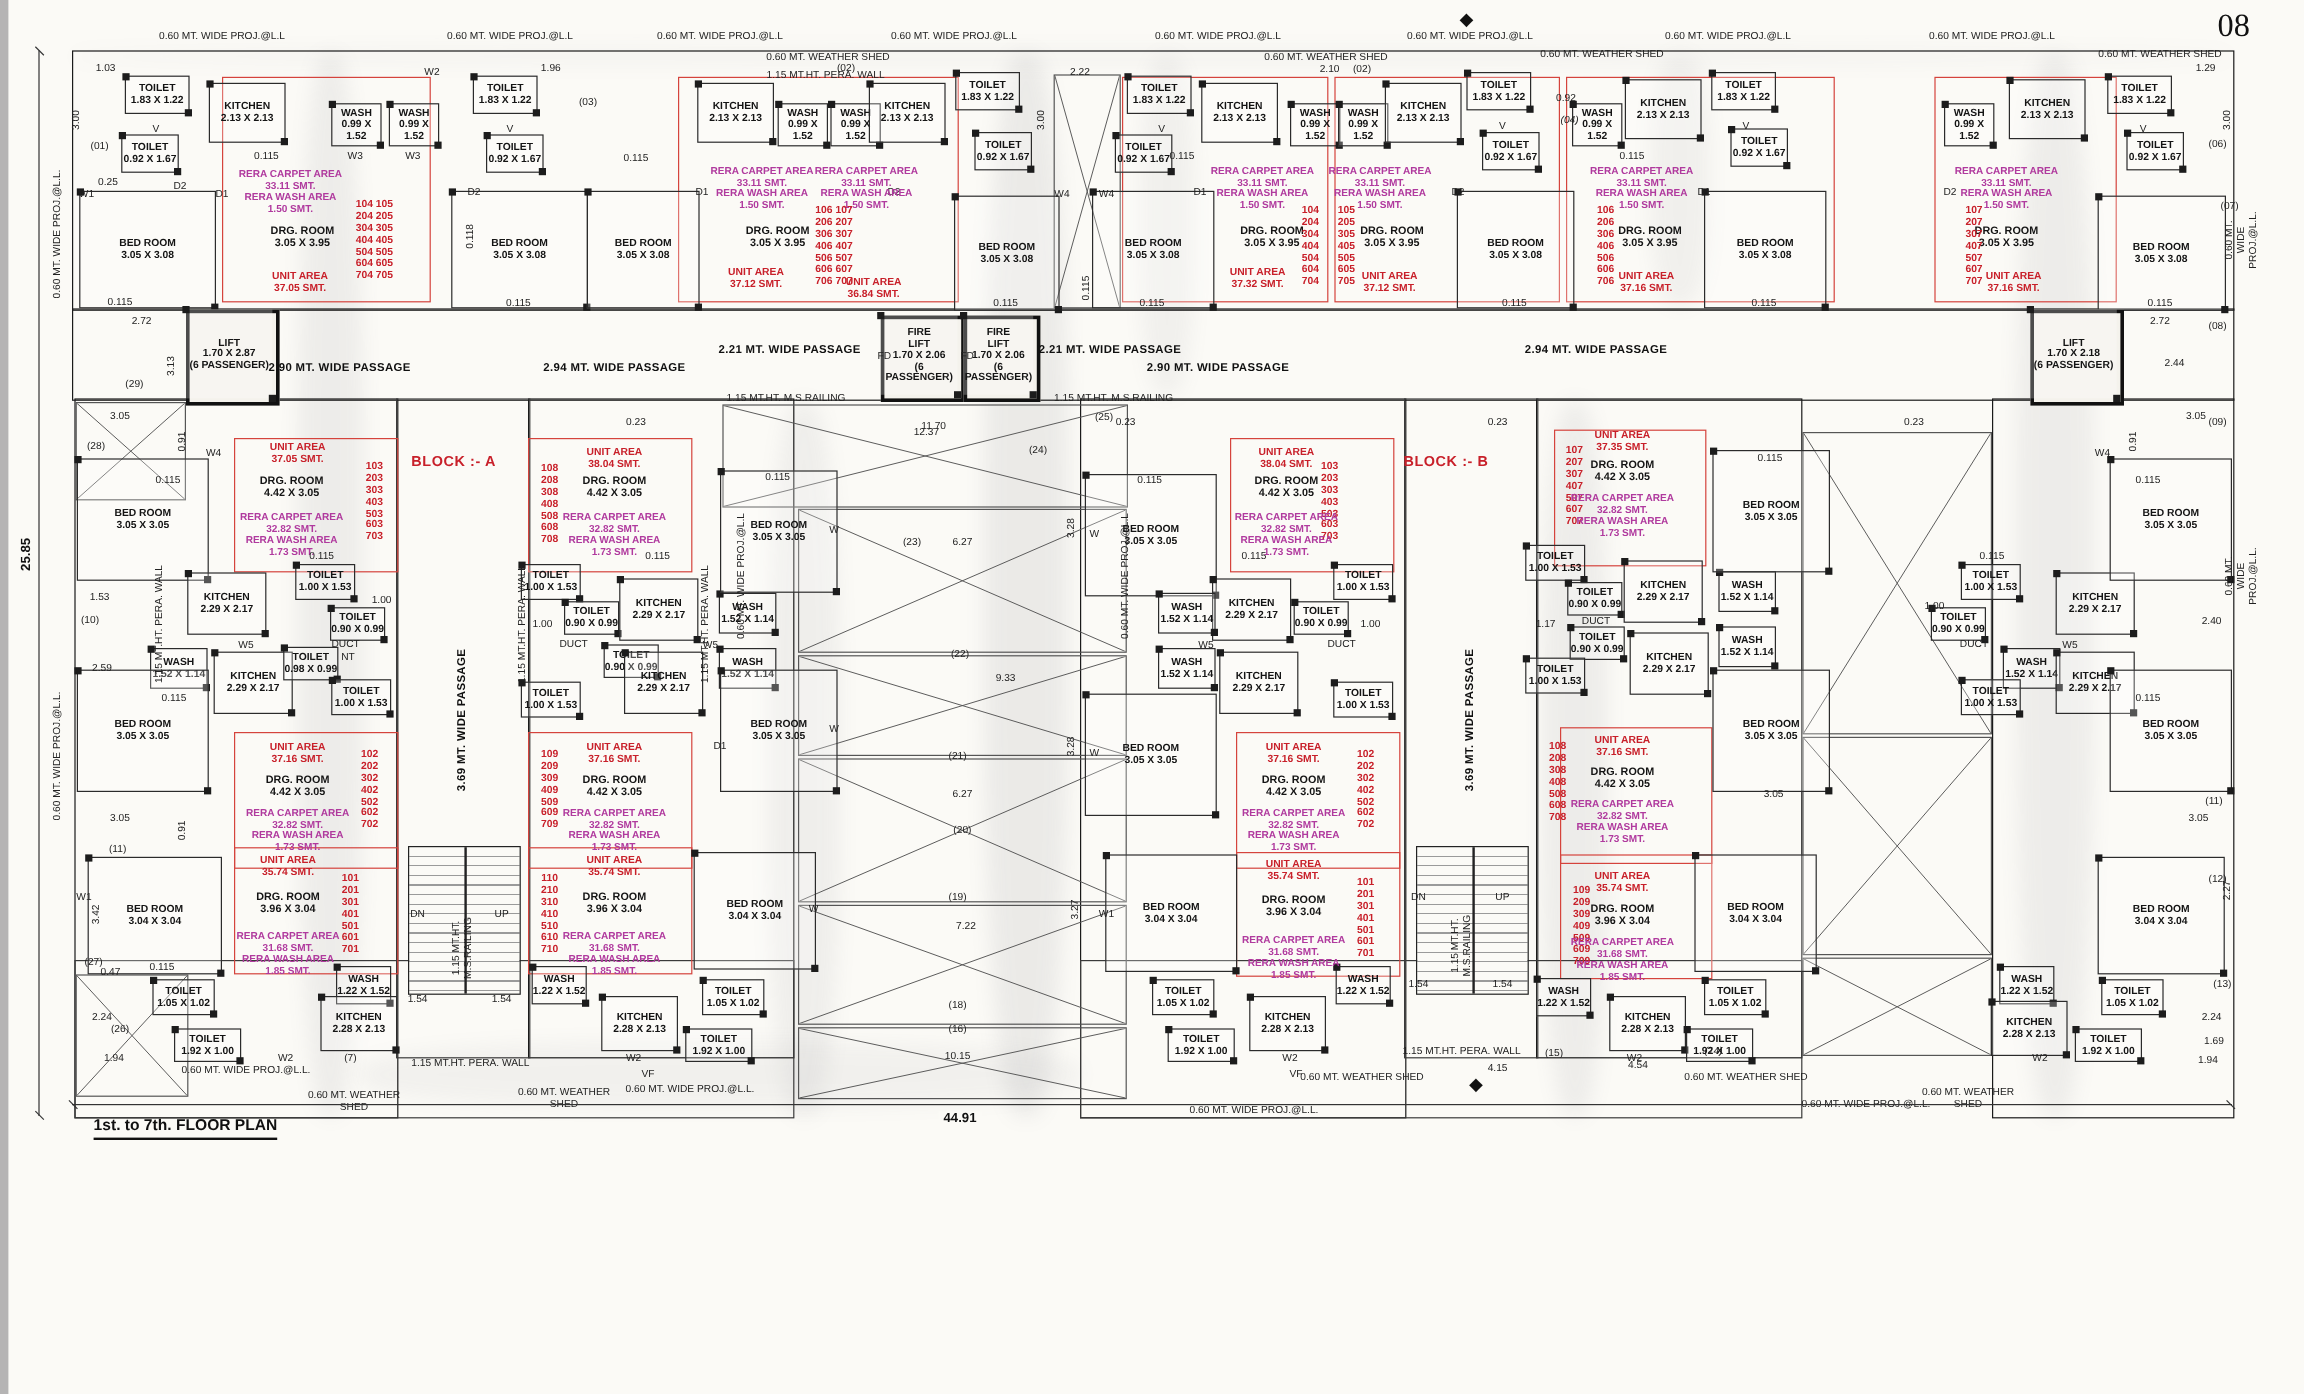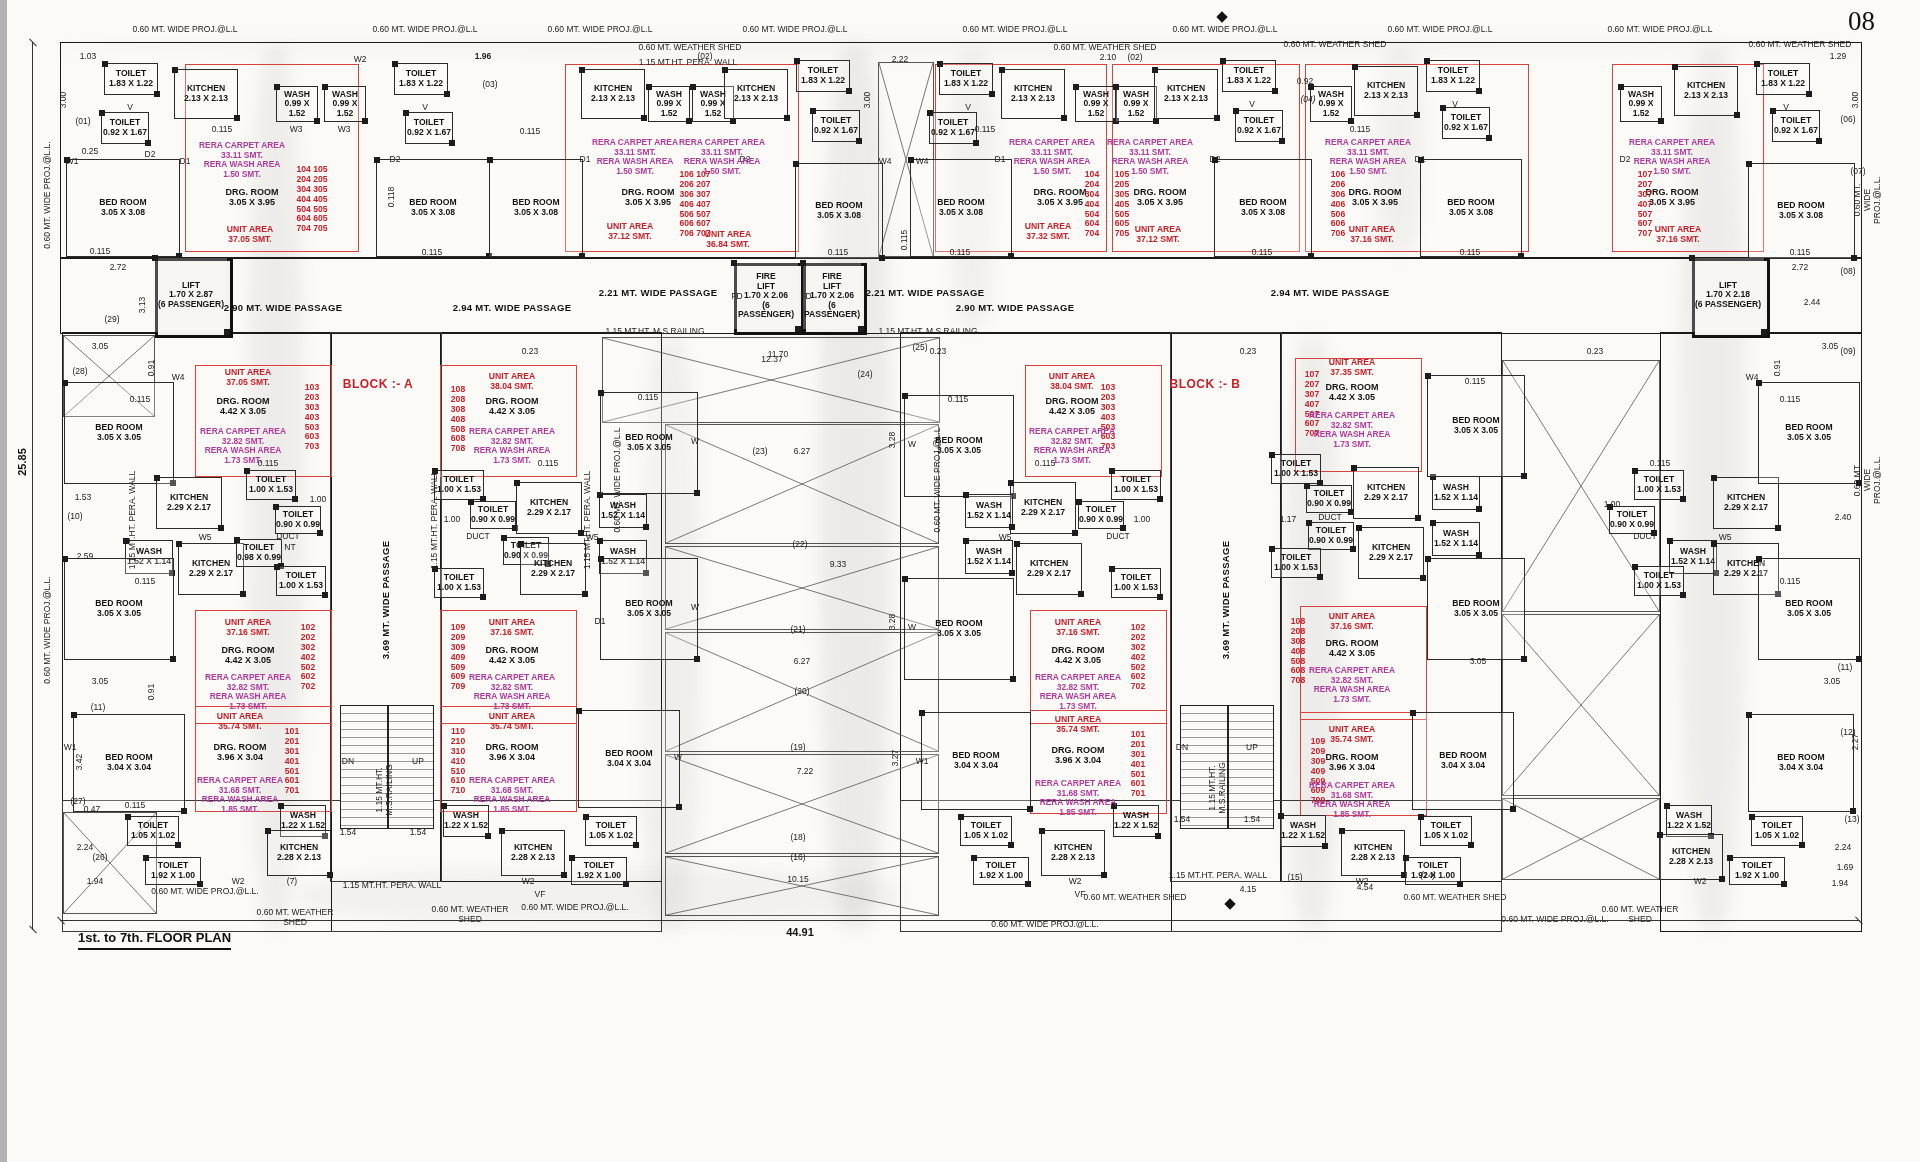--- a/index.html
+++ b/index.html
@@ -641,21 +641,21 @@
       <div class="lab d" style="left: 1335px; top: 45px;">0.60 MT. WEATHER SHED</div>
       <div class="lab d" style="left: 1800px; top: 45px;">0.60 MT. WEATHER SHED</div>
       <div class="lab d" style="left: 88px; top: 57px;">1.03</div>
       <div class="lab d" style="left: 64px; top: 100px; transform: translate(-50%, -50%) rotate(-90deg);">3.00</div>
       <div class="lab d" style="left: 90px; top: 152px;">0.25</div>
       <div class="lab d" style="left: 83px; top: 122px;">(01)</div>
       <div class="lab d" style="left: 72px; top: 162px;">W1</div>
       <div class="lab d" style="left: 100px; top: 252px;">0.115</div>
       <div class="lab d" style="left: 130px; top: 108px;">V</div>
       <div class="lab d" style="left: 360px; top: 60px;">W2</div>
-      <div class="lab d" style="left: 483px; top: 57px; font-weight: bold;">1.96</div>
+      <div class="lab d" style="left: 459px; top: 57px;">1.96</div>
       <div class="lab d" style="left: 490px; top: 85px;">(03)</div>
       <div class="lab d" style="left: 392px; top: 197px; transform: translate(-50%, -50%) rotate(-90deg);">0.118</div>
       <div class="lab d" style="left: 432px; top: 253px;">0.115</div>
       <div class="lab d" style="left: 530px; top: 132px;">0.115</div>
       <div class="lab d" style="left: 425px; top: 108px;">V</div>
       <div class="lab d" style="left: 705px; top: 57px;">(02)</div>
       <div class="lab d" style="left: 688px; top: 63px;">1.15 MT.HT. PERA. WALL</div>
       <div class="lab d" style="left: 900px; top: 60px;">2.22</div>
       <div class="lab d" style="left: 868px; top: 100px; transform: translate(-50%, -50%) rotate(-90deg);">3.00</div>
       <div class="lab d" style="left: 885px; top: 162px;">W4</div>

